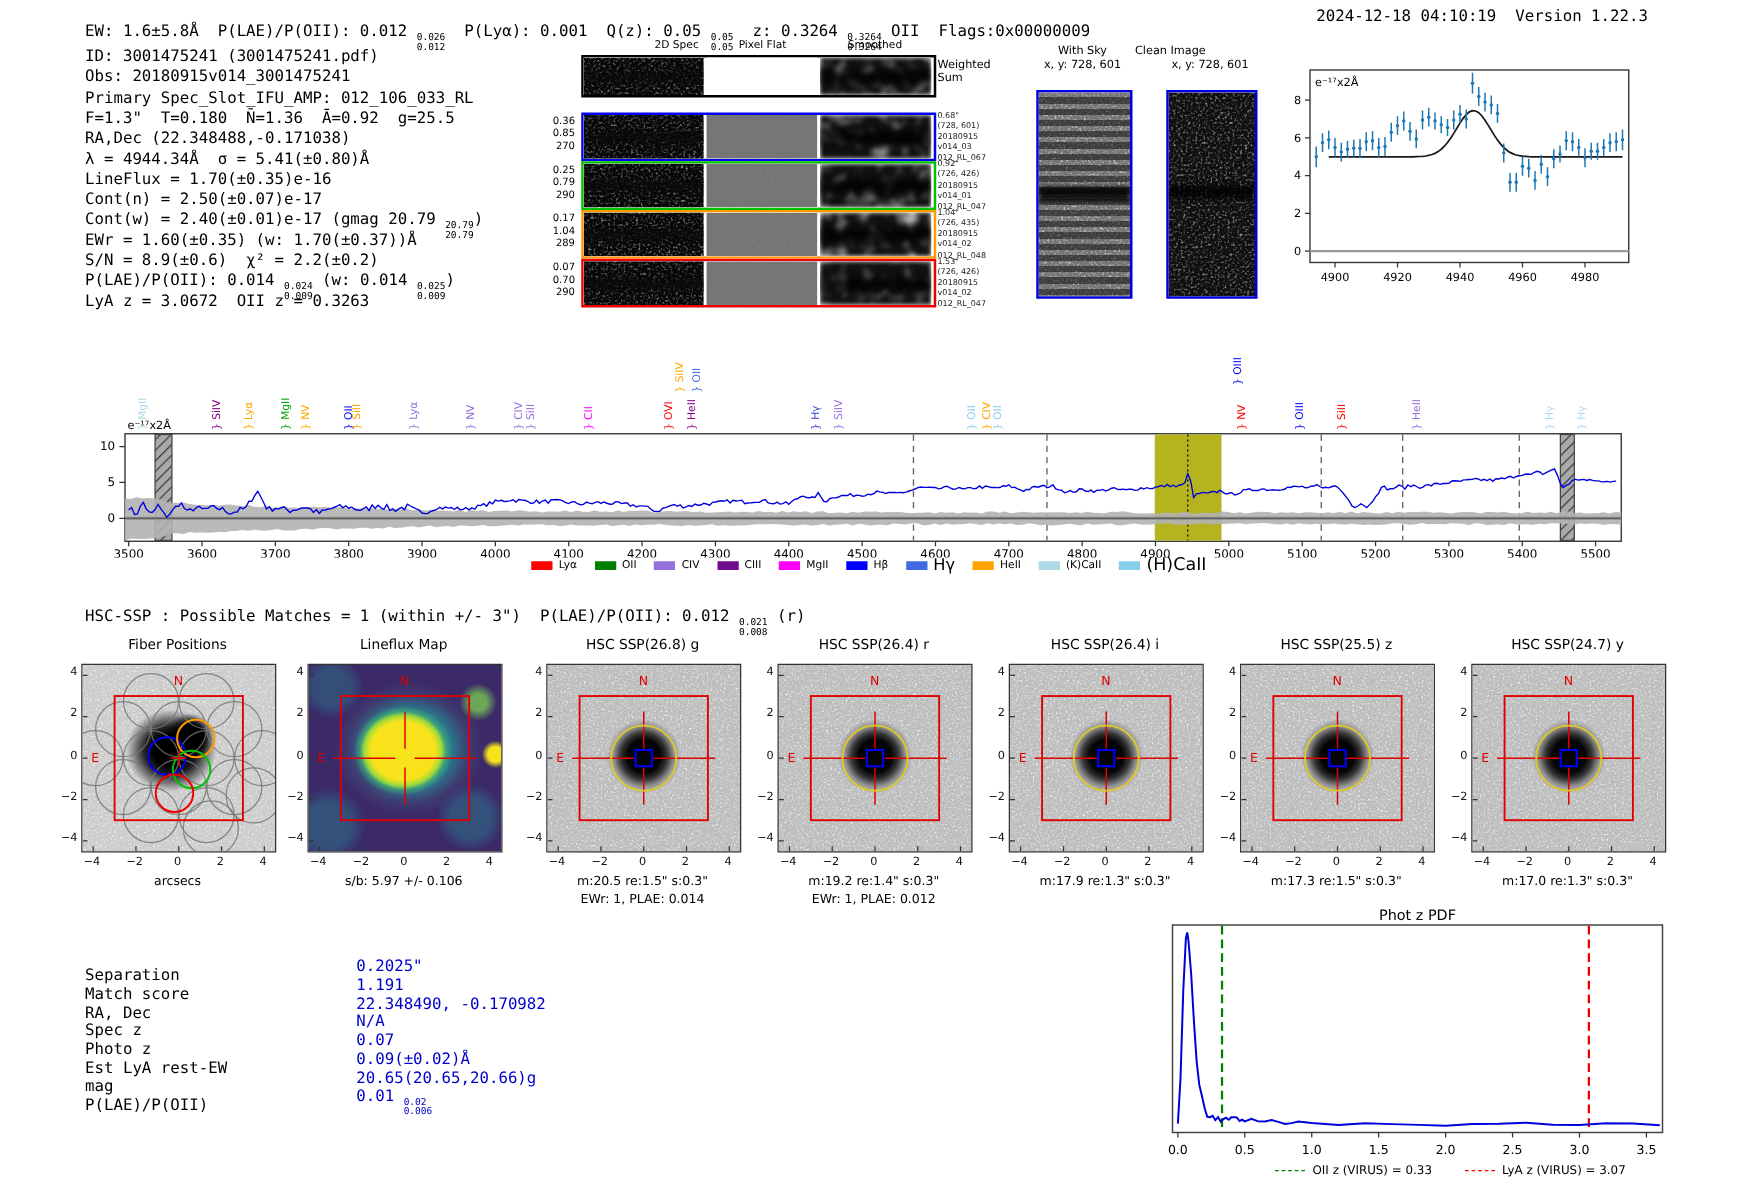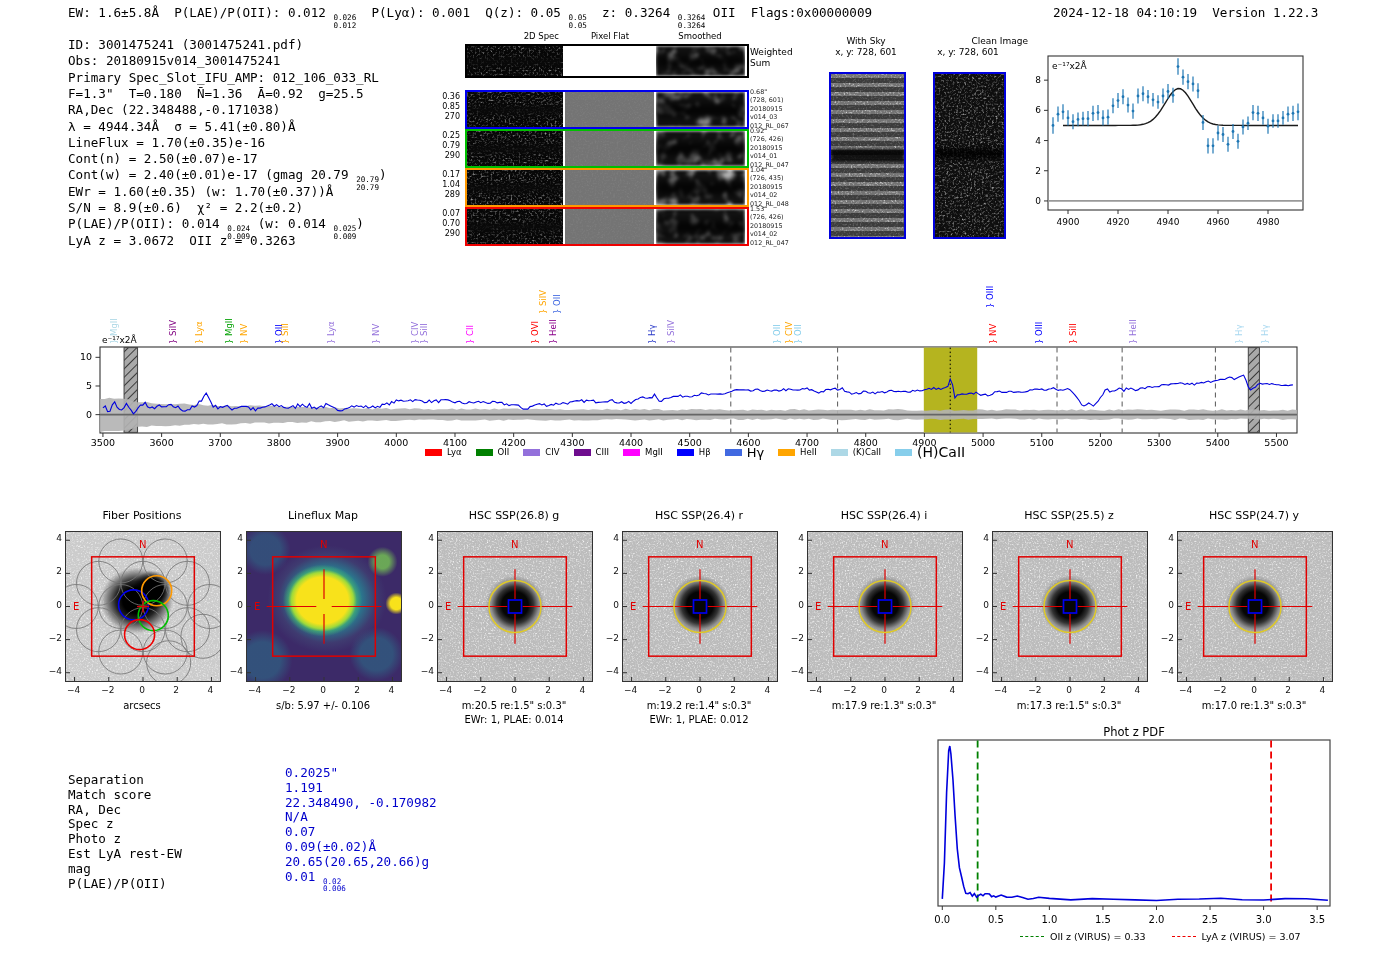--- a/index.html
+++ b/index.html
@@ -10,21 +10,21 @@
   .stk{display:inline-flex;flex-direction:column;font-size:7.6px;line-height:7.8px;vertical-align:-3px;}
   .stk span{display:block;}
   svg{position:absolute;overflow:hidden;}
   .tick{font-size:9px;color:#111;}
   .cap{font-size:10px;text-align:center;color:#000;}
 </style>
 </head>
 <body>
 
 <div id="page">
-  <div id="hdr-left" class="abs mono" style="left:68px;top:5px;font-size:12.6px;white-space:pre;">EW: 1.6±5.8Å  P(LAE)/P(OII): 0.012 <span class="stk"><span>0.026</span><span>0.012</span></span>  P(Lyα): 0.001  Q(z): 0.05 <span class="stk"><span>0.05</span><span>0.05</span></span>  z: 0.3264 <span class="stk"><span>0.3264</span><span>0.3264</span></span> OII  Flags:0x00000009</div>
+  <div id="hdr-left" class="abs mono" style="left:68px;top:17px;font-size:12.6px;white-space:pre;">EW: 1.6±5.8Å  P(LAE)/P(OII): 0.012 <span class="stk"><span>0.026</span><span>0.012</span></span>  P(Lyα): 0.001  Q(z): 0.05 <span class="stk"><span>0.05</span><span>0.05</span></span>  z: 0.3264 <span class="stk"><span>0.3264</span><span>0.3264</span></span> OII  Flags:0x00000009</div>
   <div id="hdr-right" class="abs mono" style="left:1053px;top:5px;font-size:12.6px;white-space:pre;">2024-12-18 04:10:19  Version 1.22.3</div>
   <div id="info-block" class="abs" style="left:68px;top:37px;">
       <div style="position:absolute;left:0;top:0px;font-size:12.6px;white-space:pre;" class="mono">ID: 3001475241 (3001475241.pdf)</div>
       <div style="position:absolute;left:0;top:16.3px;font-size:12.6px;white-space:pre;" class="mono">Obs: 20180915v014_3001475241</div>
       <div style="position:absolute;left:0;top:32.6px;font-size:12.6px;white-space:pre;" class="mono">Primary Spec_Slot_IFU_AMP: 012_106_033_RL</div>
       <div style="position:absolute;left:0;top:48.900000000000006px;font-size:12.6px;white-space:pre;" class="mono">F=1.3"  T=0.180  N̄=1.36  Ā=0.92  g=25.5</div>
       <div style="position:absolute;left:0;top:65.2px;font-size:12.6px;white-space:pre;" class="mono">RA,Dec (22.348488,-0.171038)</div>
       <div style="position:absolute;left:0;top:81.5px;font-size:12.6px;white-space:pre;" class="mono">λ = 4944.34Å  σ = 5.41(±0.80)Å</div>
       <div style="position:absolute;left:0;top:97.80000000000001px;font-size:12.6px;white-space:pre;" class="mono">LineFlux = 1.70(±0.35)e-16</div>
       <div style="position:absolute;left:0;top:114.10000000000001px;font-size:12.6px;white-space:pre;" class="mono">Cont(n) = 2.50(±0.07)e-17</div>
@@ -233,21 +233,21 @@
           </svg>
           <div style="position:absolute;left:0;top:11.55px;width:89px;height:12.6px;background:#000;filter:blur(4px);opacity:.85;"></div>
         </div>
       </div>
       <div style="position:absolute;left:430px;top:209px;width:30px;text-align:right;font-size:8px;line-height:10px;">0.07<br>0.70<br>290</div>
       <div style="position:absolute;left:750px;top:205px;width:62px;font-size:6.4px;line-height:8.4px;color:#222;">1.53"<br>(726, 426)<br>20180915<br>v014_02<br>012_RL_047</div>
     </div>
   <div id="sky-panels" class="abs" style="left:0;top:0;">
       <div style="position:absolute;left:806px;top:36px;width:120px;text-align:center;font-size:9px;">With Sky</div>
       <div style="position:absolute;left:806px;top:47px;width:120px;text-align:center;font-size:9px;">x, y: 728, 601</div>
-      <div style="position:absolute;left:908px;top:36px;width:120px;text-align:right;font-size:9px;">Clean Image</div>
+      <div style="position:absolute;left:908px;top:36px;width:120px;text-align:left;font-size:9px;">Clean Image</div>
       <div style="position:absolute;left:908px;top:47px;width:120px;text-align:center;font-size:9px;">x, y: 728, 601</div>
       <div style="position:absolute;left:829px;top:72px;width:73px;height:163px;border:2px solid #0000dd;overflow:hidden;">
         <div style="position:absolute;left:0;top:0;width:73px;height:163px;background:repeating-linear-gradient(180deg,#d4d4d4 0 4px,#6f6f6f 4px 9px);"></div>
         <svg width="73" height="163" style="position:absolute;left:0;top:0;">
           <defs>
             <filter id="nz15" x="0" y="0" width="100%" height="100%">
               <feTurbulence type="fractalNoise" baseFrequency="0.55" numOctaves="2" seed="108" stitchTiles="stitch"></feTurbulence>
               <feColorMatrix type="matrix" values="0 0 0 0 0  0 0 0 0 0  0 0 0 0 0  1.4 1.4 1.4 0 -1.1"></feColorMatrix>
             </filter>
           </defs>
@@ -544,20 +544,21 @@
       </div>
       <div style="display:flex;align-items:center;gap:5px;">
         <span style="display:inline-block;width:17px;height:7px;background:#add8e6;"></span>
         <span style="font-size:8.5px;">(K)CaII</span>
       </div>
       <div style="display:flex;align-items:center;gap:5px;">
         <span style="display:inline-block;width:17px;height:7px;background:#87ceeb;"></span>
         <span style="font-size:14px;">(H)CaII</span>
       </div>
     </div>
+  <div id="hsc-line" class="abs mono" style="left:68px;top:485px;font-size:12.6px;white-space:pre;">HSC-SSP : Possible Matches = 1 (within +/- 3")  P(LAE)/P(OII): 0.012 <span class="stk"><span>0.021</span><span>0.008</span></span> (r)</div>
   <div id="cutouts" class="abs" style="left:0;top:0;">
       <div style="position:absolute;left:20px;top:505px;width:250px;height:232px;">
         <div style="position:absolute;left:0;top:4px;width:244px;text-align:center;font-size:11px;">Fiber Positions</div>
         <div style="position:absolute;left:45px;top:26px;width:154px;height:149px;border:1px solid #333;overflow:hidden;background:#f4f4f4;">
           <svg width="154" height="149" style="position:absolute;left:0;top:0;">
             <defs>
               <filter id="nz17" x="0" y="0" width="100%" height="100%">
                 <feTurbulence type="fractalNoise" baseFrequency="0.65" numOctaves="2" seed="122" stitchTiles="stitch"></feTurbulence>
                 <feColorMatrix type="matrix" values="0 0 0 0 0  0 0 0 0 0  0 0 0 0 0  1.4 1.4 1.4 0 -1.1"></feColorMatrix>
               </filter>

